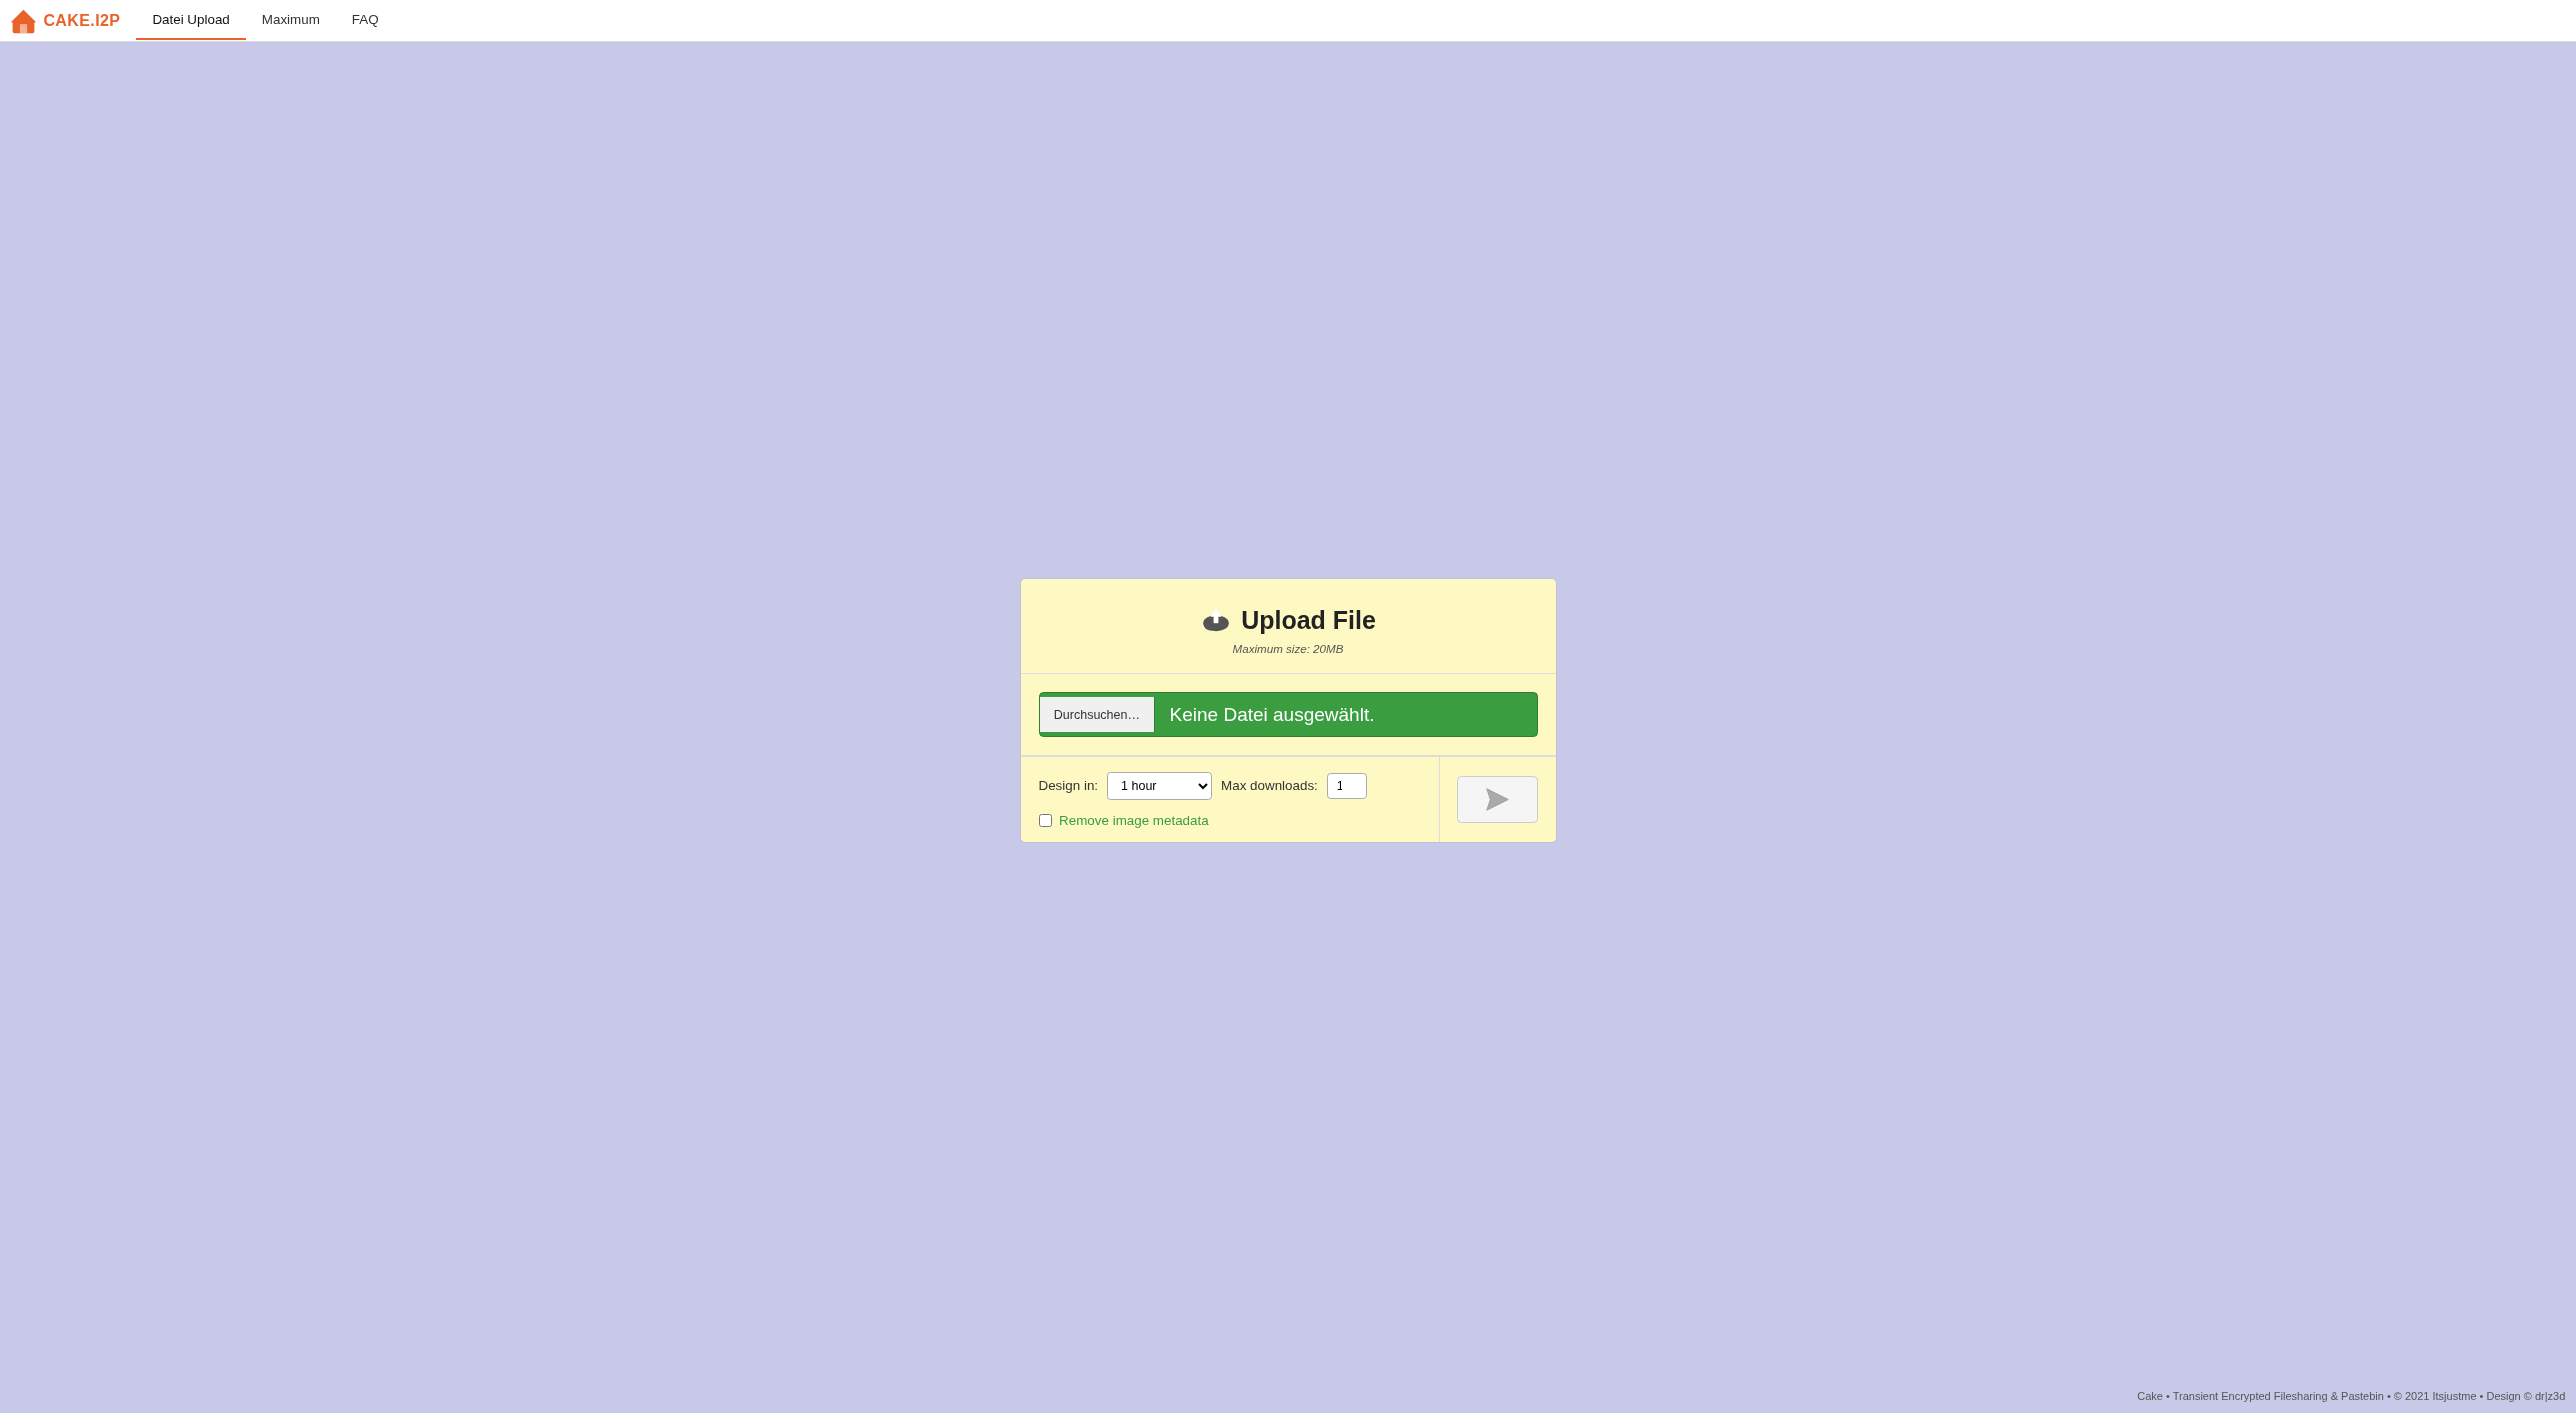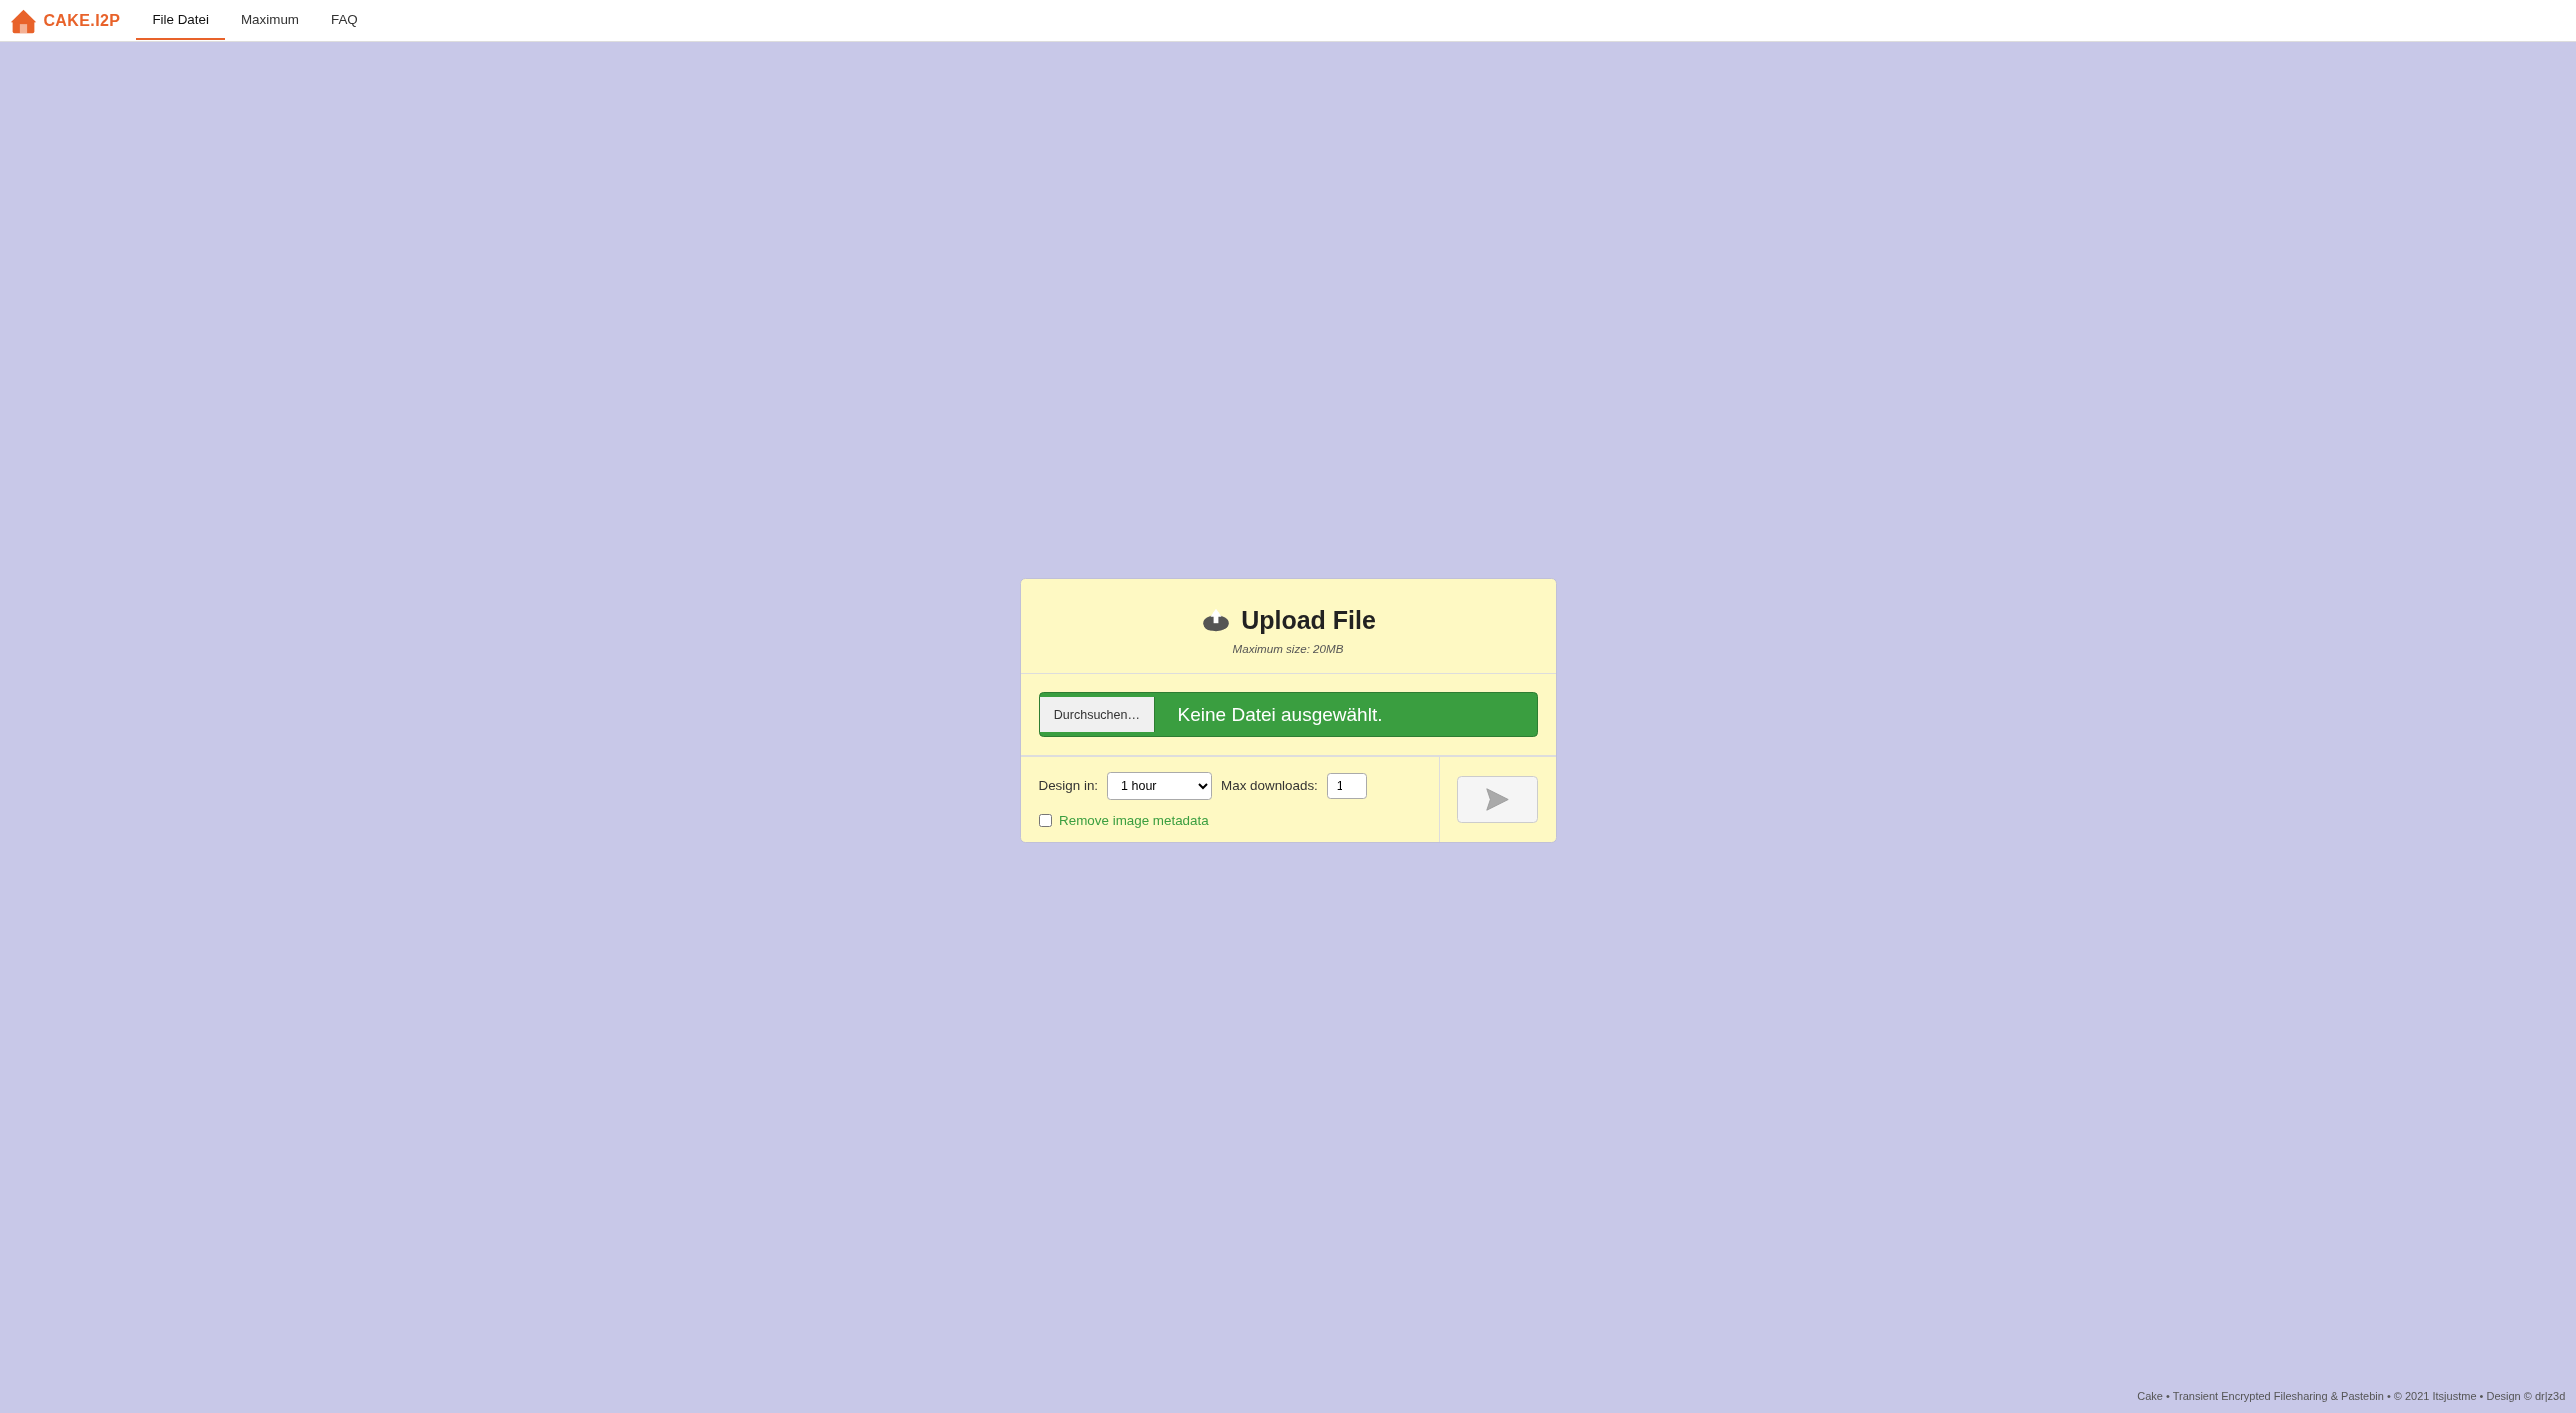--- a/index.html
+++ b/index.html
@@ -114,21 +114,20 @@
     }
 
     .file-input-wrapper {
       background: #3a9e40;
       border: 1.8px solid #2e7d32;
       border-radius: 4.5px;
       display: flex;
       align-items: center;
       overflow: hidden;
       width: 100%;
-      gap: 8px;
     }
 
     .file-input-btn {
       background: #f0f0f0;
       border: none;
       border-right: 1.8px solid #2e7d32;
       padding: 10.7px 14.3px;
       font-size: 12.5px;
       color: #333;
       cursor: pointer;
@@ -256,21 +255,21 @@
   <div class="nav-logo">
 
     <svg class="nav-logo-icon" viewBox="0 0 32 32" xmlns="http://www.w3.org/2000/svg">
       <rect x="4" y="16" width="24" height="14" rx="2" fill="#e8622a"></rect>
       <polygon points="16,4 2,18 30,18" fill="#e8622a"></polygon>
       <rect x="12" y="20" width="8" height="10" fill="#fff" opacity="0.5"></rect>
     </svg>
     <span class="nav-logo-text">CAKE.I2P</span>
   </div>
   <div class="nav-links">
-    <a class="nav-link active">File Datei</a>
+    <a class="nav-link active">Datei Upload</a>
     <a class="nav-link">Maximum</a>
     <a class="nav-link">FAQ</a>
   </div>
 </nav>
 
 <main>
   <div class="upload-card">
 
     <div class="upload-header">
       <div class="upload-title-row">

